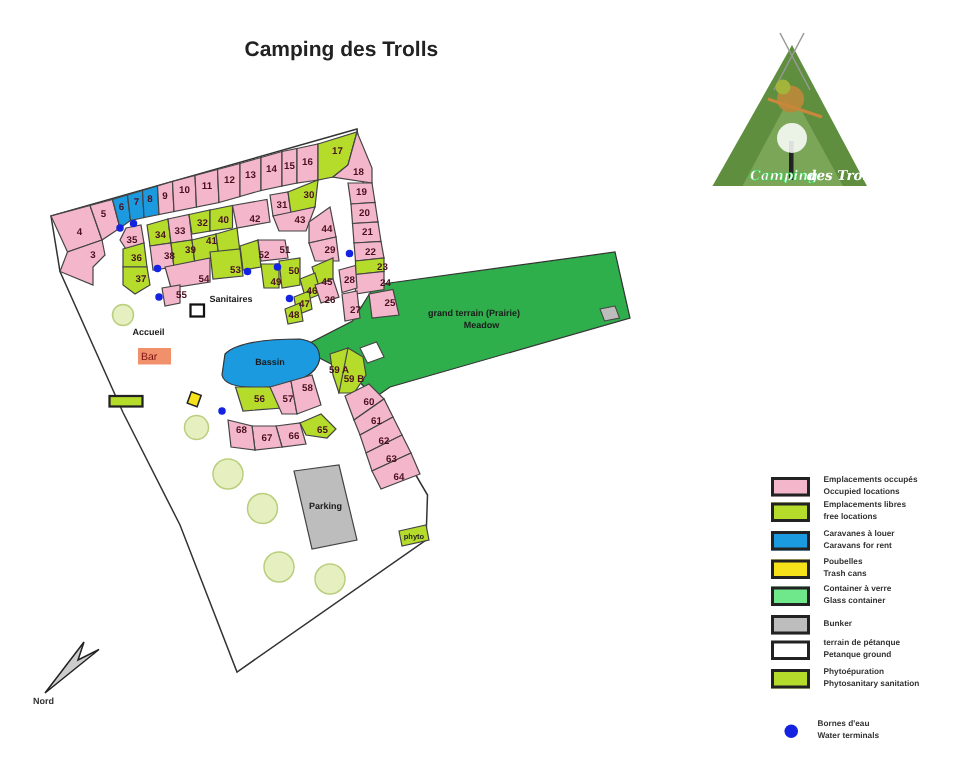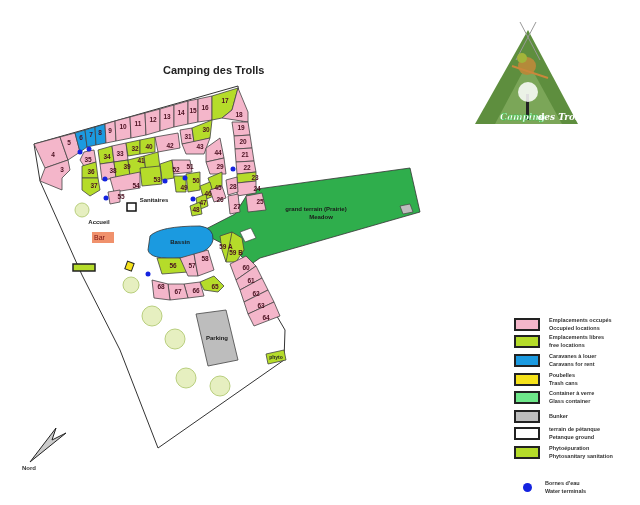--- a/index.html
+++ b/index.html
@@ -1,17 +1,17 @@
 <!DOCTYPE html>
 <html><head>
 <meta charset="utf-8">
 <style>
   html,body{margin:0;padding:0;background:#fff;}
   body{width:640px;height:505px;position:relative;overflow:hidden;font-family:"Liberation Sans",sans-serif;}
-  .title{position:absolute;left:163px;top:24px;font-size:11px;font-weight:bold;color:#222;margin-top:40px;}
+  .title{position:absolute;left:163px;top:24px;font-size:14px;font-weight:bold;color:#222;}
   svg.map{position:absolute;left:0;top:0;}
   .lbl{font-family:"Liberation Sans",sans-serif;font-size:6.5px;font-weight:bold;fill:#4a1020;text-anchor:middle;dominant-baseline:middle;}
   .lblg{font-family:"Liberation Sans",sans-serif;font-size:6px;font-weight:bold;fill:#1a1a1a;text-anchor:middle;dominant-baseline:middle;}
   .pink{fill:#f4b6ca;stroke:#444;stroke-width:0.8;}
   .lime{fill:#b5dc2a;stroke:#444;stroke-width:0.8;}
   .blue{fill:#1b9ae0;stroke:#444;stroke-width:0.8;}
   .legend{position:absolute;left:514px;top:312px;width:126px;}
   .leg-item{position:absolute;left:0;display:flex;align-items:center;}
   .swatch{width:22px;height:9px;border:2px solid #222;box-sizing:content-box;margin-right:9px;flex:none;}
   .leg-text{font-size:5.5px;font-weight:bold;color:#333;line-height:7.5px;}

